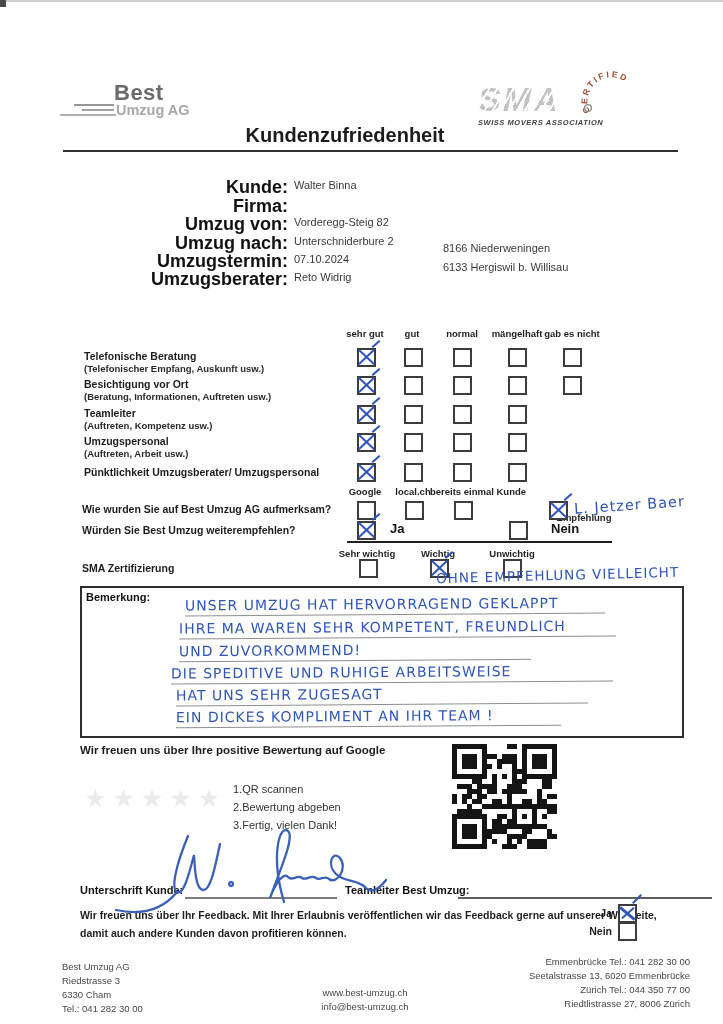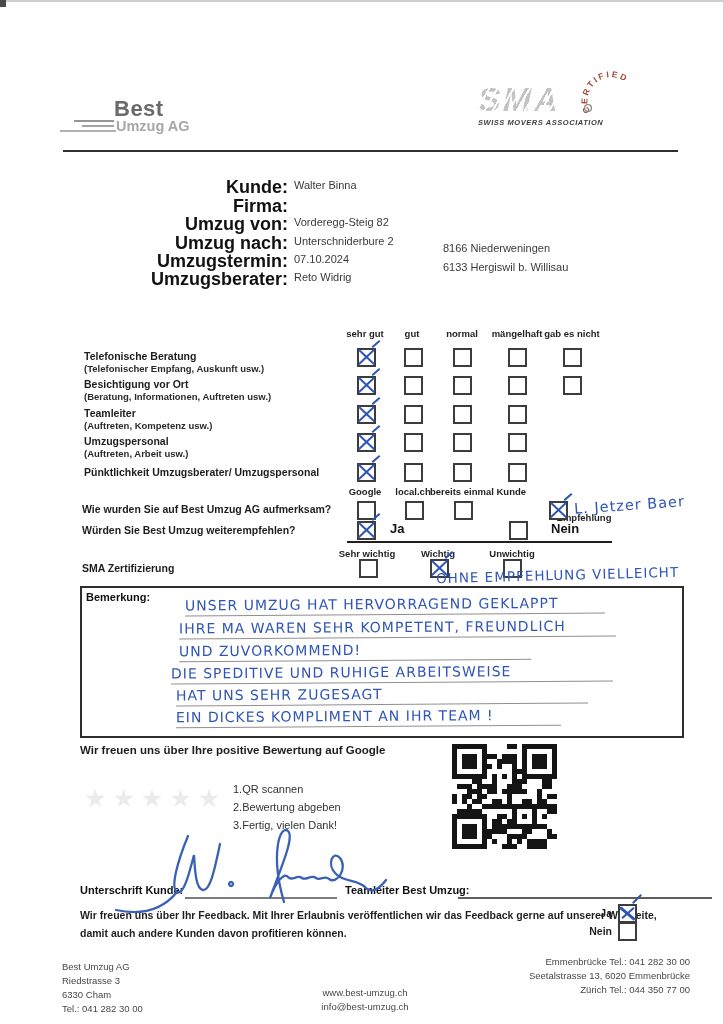--- a/index.html
+++ b/index.html
@@ -61,21 +61,21 @@
   .foot{position:absolute;font-size:9.5px;color:#474747;line-height:14px;white-space:nowrap;}
 </style>
 </head>
 <body>
 
 <div class="page">
 
   <div class="scan-top"></div>
   <div class="scan-corner"></div>
 
-  <div class="abs" style="left:76px;top:96px;width:140px;height:40px;">
+  <div class="abs" style="left:76px;top:80px;width:140px;height:40px;">
     <span class="best-word" style="left:38px;top:0;">Best</span>
     <span class="best-sub" style="left:40px;top:22px;">Umzug AG</span>
     <div class="best-line" style="left:-2px;top:24px;width:40px;"></div>
     <div class="best-line" style="left:6px;top:29px;width:32px;background:#a2a2a2;"></div>
     <div class="best-line" style="left:-16px;top:34px;width:56px;background:#b0b0b0;"></div>
   </div>
 
   <div class="abs" style="left:478px;top:80px;width:170px;height:46px;">
     <span class="sma-acro" style="left:0;top:2px;">SMA</span>
     <span class="sma-sub" style="left:0;top:38px;">SWISS MOVERS ASSOCIATION</span>
@@ -83,20 +83,21 @@
       <defs>
           <path id="carc" d="M10,46 A24,24 0 0 1 50,20"></path>
         </defs>
       <text font-size="8.5" fill="#a34a32" font-weight="bold" letter-spacing="2.2">
         <textPath href="#carc">CERTIFIED</textPath>
       </text>
       <circle cx="8" cy="42" r="3.4" fill="none" stroke="#8d8d8d" stroke-width="1.4"></circle>
     </svg>
   </div>
 
+  <div class="title">Kundenzufriedenheit</div>
   <div class="title-rule"></div>
 
   <div>
     <span class="flabel" style="top:177px;">Kunde:</span>
     <span class="fvalue" style="top:179px;">Walter Binna</span>
     <span class="flabel" style="top:196px;">Firma:</span>
     <span class="fvalue" style="top:198px;"></span>
     <span class="flabel" style="top:214px;">Umzug von:</span>
     <span class="fvalue" style="top:216px;">Vorderegg-Steig 82</span>
     <span class="fvalue2" style="top:216px;">8166 Niederweningen</span>
@@ -486,15 +487,16 @@
     <div>Tel.: 041 282 30 00</div>
   </div>
   <div class="foot" style="left:290px;top:986px;width:150px;text-align:center;">
     <div>www.best-umzug.ch</div>
     <div>info@best-umzug.ch</div>
   </div>
   <div class="foot" style="left:400px;top:955px;width:290px;text-align:right;">
     <div>Emmenbrücke Tel.: 041 282 30 00</div>
     <div>Seetalstrasse 13, 6020 Emmenbrücke</div>
     <div>Zürich Tel.: 044 350 77 00</div>
+    <div>Riedtlistrasse 27, 8006 Zürich</div>
   </div>
 
 </div>
 
 </body></html>

